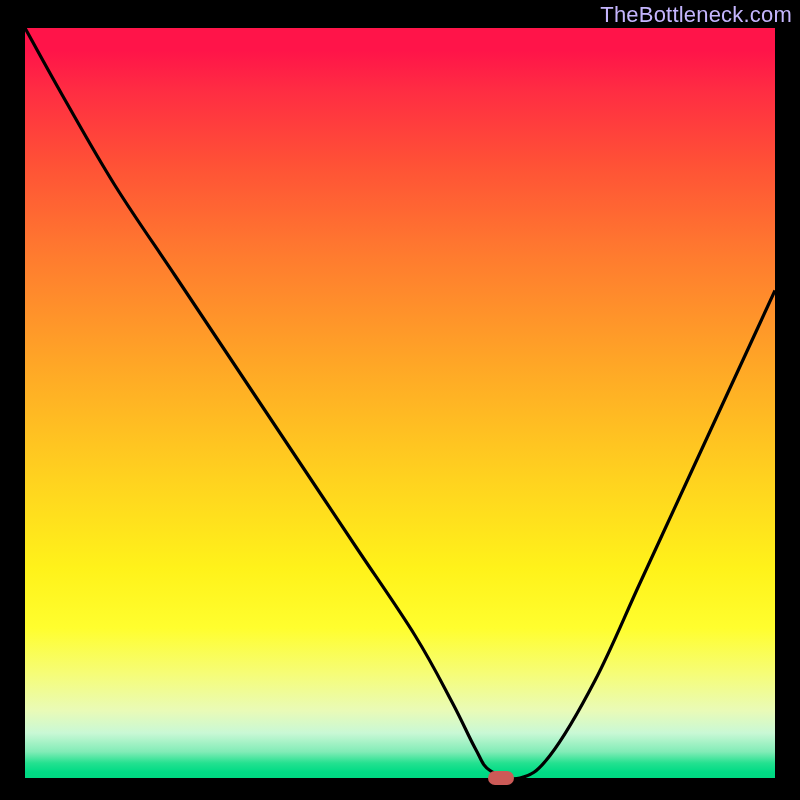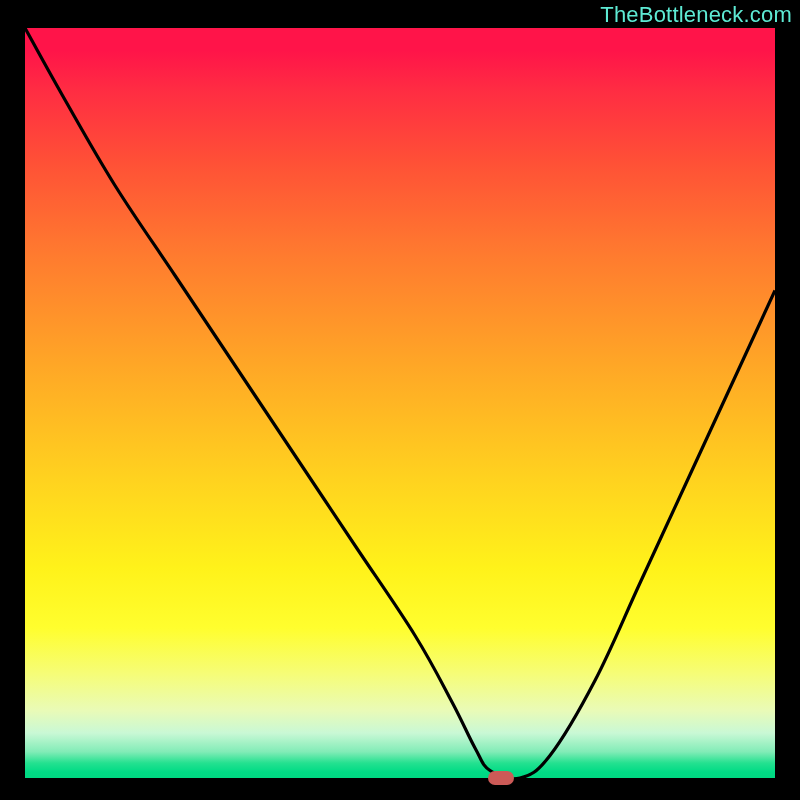--- a/index.html
+++ b/index.html
@@ -13,21 +13,21 @@
   }
   .container {
     position: relative;
     width: 800px;
     height: 800px;
   }
   .watermark {
     position: absolute;
     top: 2px;
     right: 8px;
-    color: #5eead4;
+    color: #c4b5fd;
     font-size: 22px;
     font-weight: 400;
     letter-spacing: 0.2px;
     z-index: 10;
   }
   .plot {
     position: absolute;
     left: 25px;
     top: 28px;
     width: 750px;

